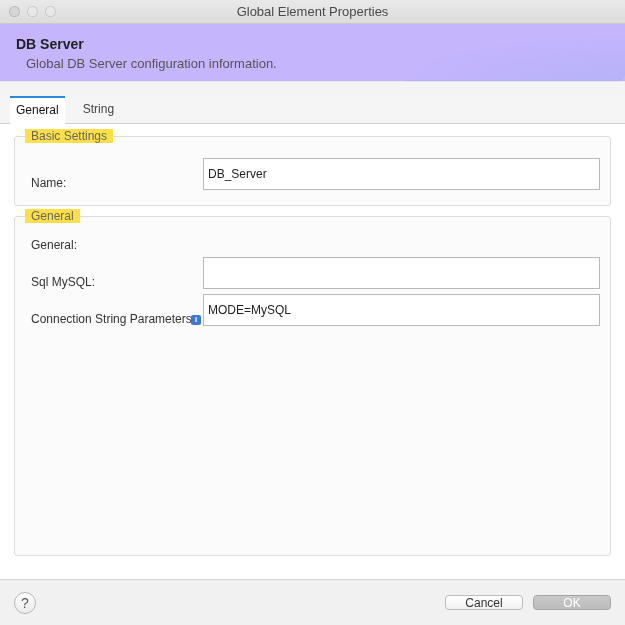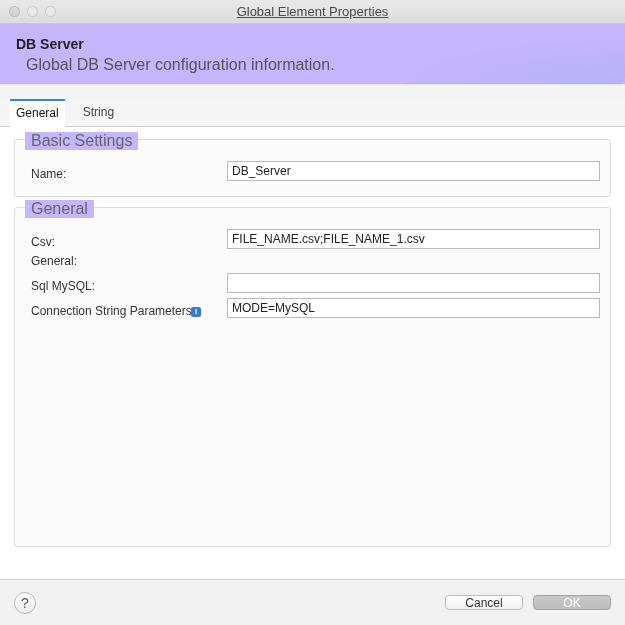--- a/index.html
+++ b/index.html
@@ -19,31 +19,31 @@
       align-items: center;
       position: relative;
     }
     .traffic-lights { display: flex; gap: 7px; padding-left: 9px; }
     .light { width: 11px; height: 11px; border-radius: 50%; border: 0.5px solid rgba(0,0,0,0.12); }
     .light.close { background: #d6d6d6; }
     .light.min { background: #e8e8e8; }
     .light.zoom { background: #e8e8e8; }
     .title-text {
       position: absolute; left: 0; right: 0; text-align: center;
-      font-size: 13px; color: #4a4a4a; pointer-events: none; text-decoration: underline;
+      font-size: 13px; color: #4a4a4a; pointer-events: none;
     }
 
     .header {
       padding: 12px 16px 10px;
       background: #c4b5fd;
       border-bottom: 1px solid #e8e8e8;
       position: relative;
     }
     .header h2 { font-size: 14px; font-weight: 700; color: #222; margin-bottom: 4px; }
-    .header .subtitle { font-size: 16px; color: #555; margin-left: 10px; }
+    .header .subtitle { font-size: 13px; color: #555; margin-left: 10px; }
     .header-accent {
       position: absolute; right: 0; bottom: 0; height: 45px; width: 220px;
       background: radial-gradient(ellipse at bottom right, rgba(120,170,230,0.17) 0%, rgba(255,255,255,0) 70%);
       border-bottom: 1px solid rgba(130,170,220,0.25);
       border-bottom-right-radius: 8px;
       pointer-events: none;
     }
 
     .tabbar {
       display: flex;
@@ -71,35 +71,34 @@
     .group {
       border: 1px solid #dcdcdc;
       border-radius: 3px;
       margin-bottom: 10px;
       position: relative;
       padding: 16px 10px 10px;
       background: #fbfbfb;
     }
     .group-title {
       position: absolute; top: -8px; left: 10px;
-      background: #c4b5fd; padding: 0 6px;
-      font-size: 16px; color: #666;
+      background: #fde047; padding: 0 6px;
+      font-size: 12px; color: #666;
     }
     .field-row { display: flex; align-items: flex-end; margin: 5px 0; }
     .field-label { flex: 0 0 178px; font-size: 12px; color: #333; padding-right: 6px; padding-left: 6px; }
     .field-row input[type=text] {
       flex: 1;
-      height: 20px;
+      height: 32px;
       border: 1px solid #b9b9b9;
       padding: 1px 4px;
       font-size: 12px;
       font-family: inherit;
       color: #222;
       background: #fff;
-      margin-left: 24px;
     }
     .info-badge {
       width: 10px; height: 10px; border-radius: 2px; background: #3a7ad6;
       color: #fff; font-size: 8px; line-height: 10px; text-align: center;
       margin-left: -12px; margin-right: 2px; font-weight: bold; align-self: flex-end; margin-bottom: 1px;
     }
 
     .buttonbar {
       border-top: 1px solid #d4d4d4;
       background: #f1f1f1;
@@ -161,24 +160,20 @@
       <div class="field-row">
         <div class="field-label">Name:</div>
         <input type="text" value="DB_Server" style="">
       </div>
     </div>
 
     <div class="group" style="min-height:340px">
       <div class="group-title">General</div>
 
       <div class="field-row">
-        <div class="field-label">Csv:</div>
-        <input type="text" value="FILE_NAME.csv;FILE_NAME_1.csv" style="">
-      </div>
-      <div class="field-row">
         <div class="field-label">General:</div>
       </div>
       <div class="field-row">
         <div class="field-label">Sql MySQL:</div>
         <input type="text" value="" style="">
       </div>
       <div class="field-row">
         <div class="field-label">Connection String Parameters:</div>
         <div class="info-badge">i</div>
         <input type="text" value="MODE=MySQL" style="">

